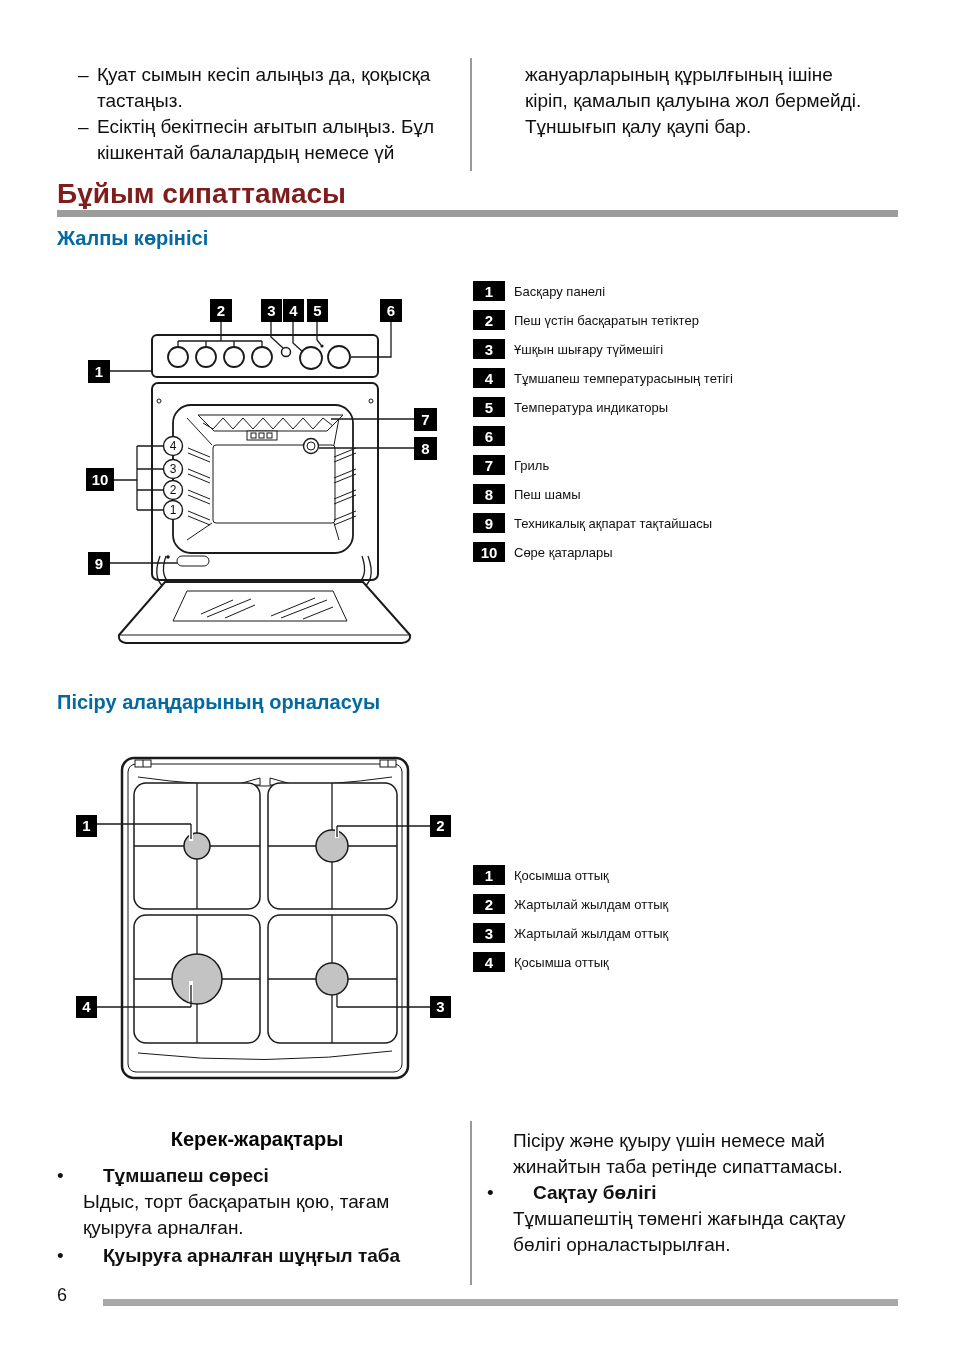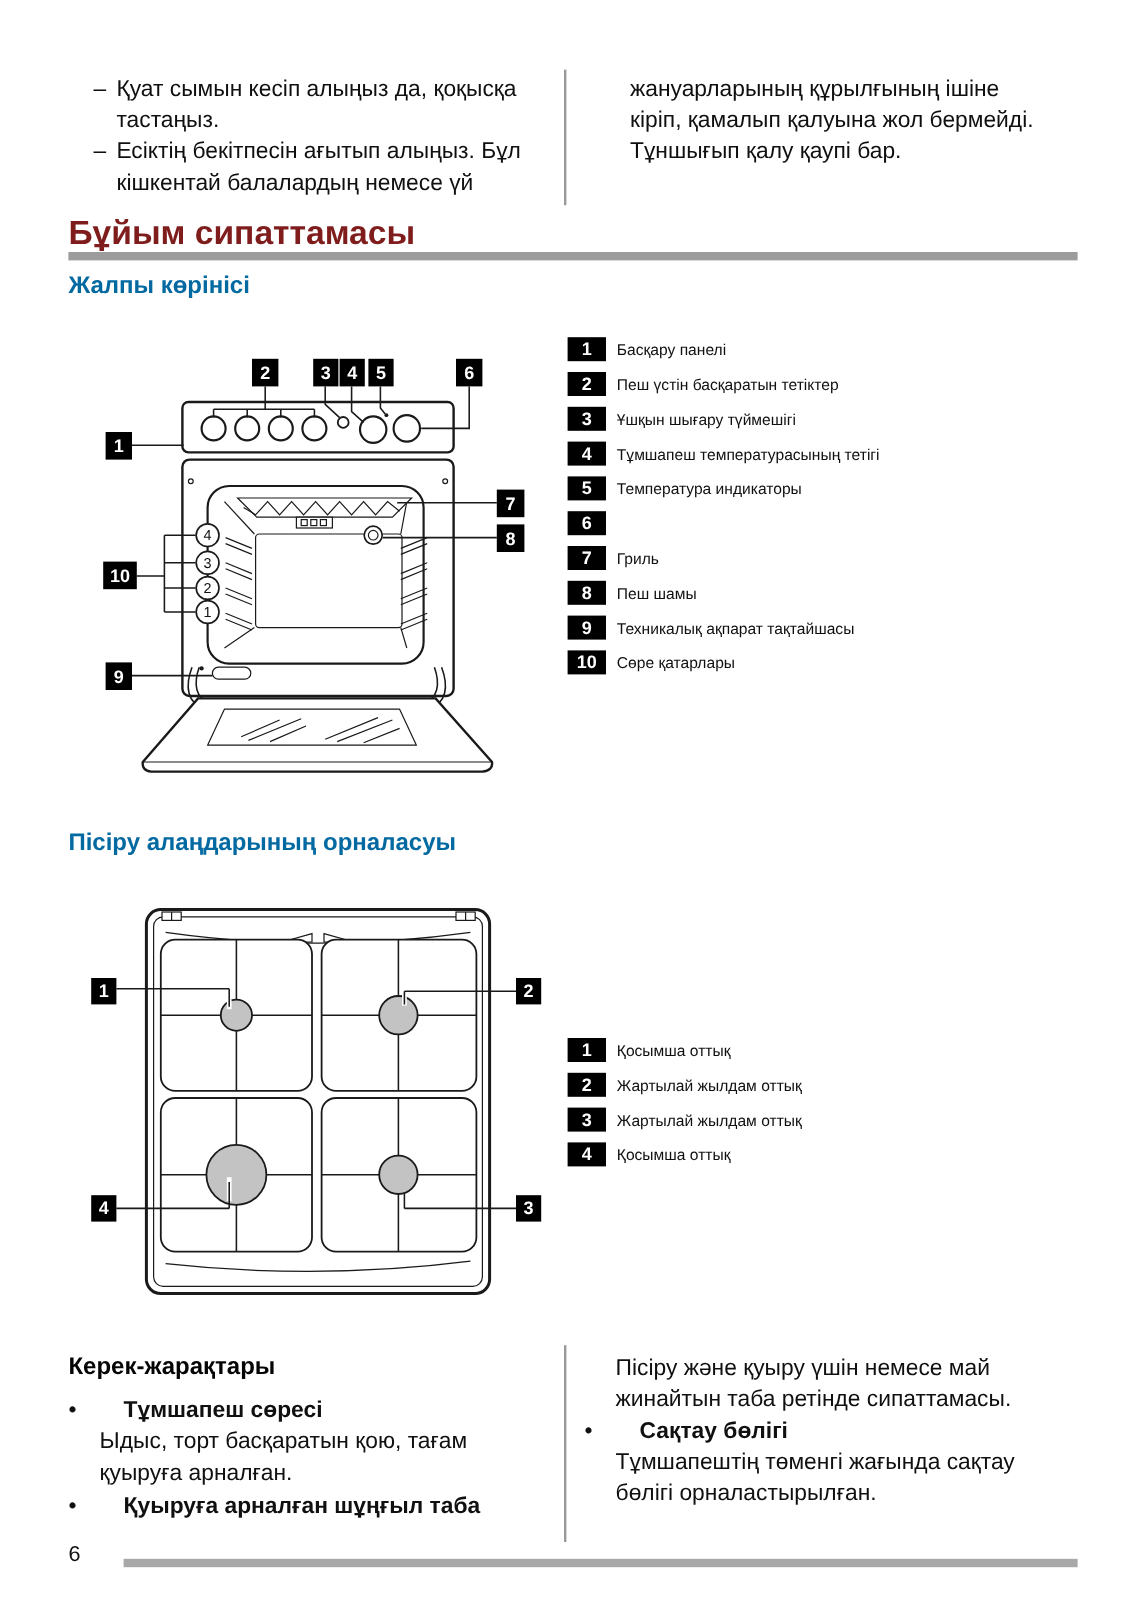--- a/index.html
+++ b/index.html
@@ -17,21 +17,21 @@
   .legend{display:block;}
   .legend-row{display:flex;align-items:flex-start;height:29px;}
   .lbadge{flex:0 0 32px;height:20px;background:#000;color:#fff;font-size:15px;font-weight:bold;
           display:flex;align-items:center;justify-content:center;}
   .llabel{margin-left:9px;font-size:13px;line-height:21px;color:#101010;white-space:nowrap;}
   .bullet-row{display:flex;gap:20px;}
   .bullet{flex:0 0 26px;}
   .bullet::before{content:"\2022";}
   .b{font-weight:bold;}
   .indent{padding-left:26px;}
-  .acc-head{margin:0 0 11px 0;font-size:20px;font-weight:bold;color:#050505;}
+  .acc-head{margin:0 0 11px 0;font-size:20px;font-weight:bold;color:#050505;text-align:center;}
   .footer-num{font-size:18px;color:#101010;}
   
   svg{display:block;}
   .ln{stroke:#1a1a1a;stroke-width:1.3;fill:none;}
   .shape{stroke:#1a1a1a;fill:#fff;}
   .badge-rect{fill:#000;stroke:none;}
   .badge-num{fill:#fff;font-family:"Liberation Sans","DejaVu Sans",sans-serif;
              font-size:15px;font-weight:bold;text-anchor:middle;}
   .shelf-num{fill:#111;font-family:"Liberation Sans","DejaVu Sans",sans-serif;
              font-size:12px;text-anchor:middle;}

